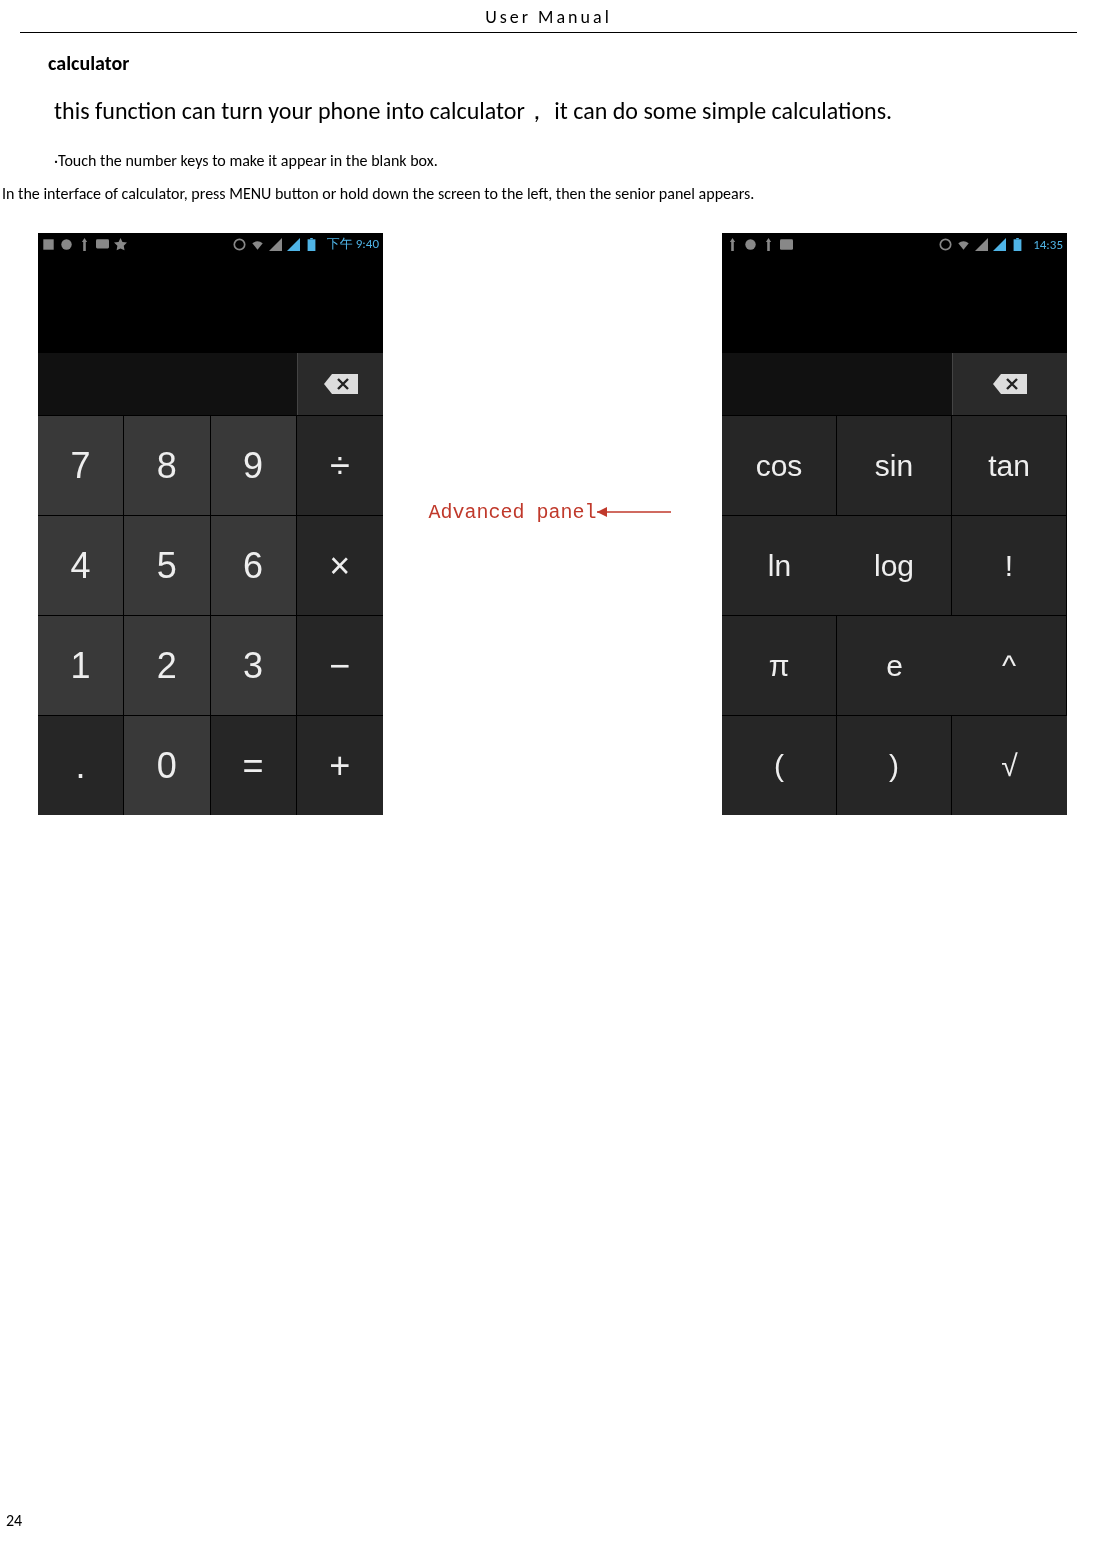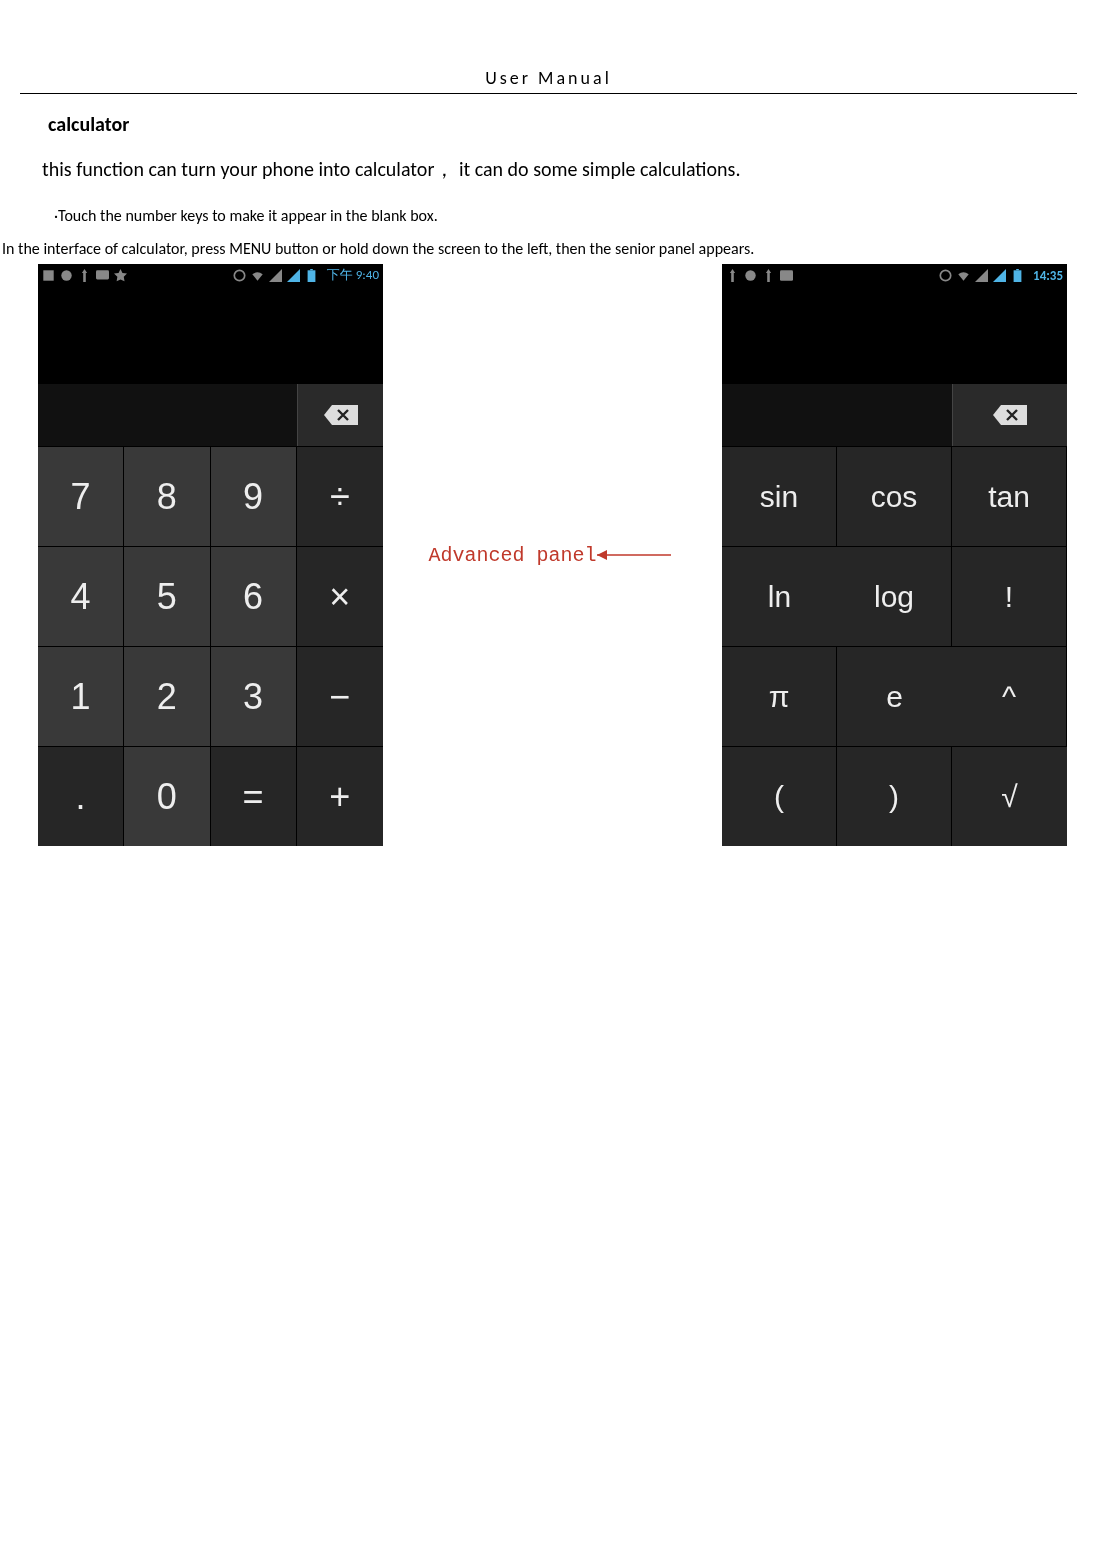--- a/index.html
+++ b/index.html
@@ -12,79 +12,79 @@
     font-size: 19px;
   }
   .page {
     padding: 0 30px;
     position: relative;
     height: 1552px;
   }
   .header-title {
     text-align: center;
     font-size: 18px;
-    padding: 23px 0 4px;
+    padding: 6px 0 4px;
     letter-spacing: 3px;
-    margin-top: 44px;
   }
   .header-rule {
     border: none;
     border-top: 1.5px solid #000;
     margin: 0 -10px 18px;
   }
   .section-num {
     font-family: "Courier New", monospace;
     font-weight: bold;
     font-size: 22px;
     margin: 8px 0 36px 0;
   }
   .sub-heading {
     font-weight: bold;
     font-size: 20px;
     margin: 0 0 18px 18px;
   }
   .body-text {
-    font-size: 20px;
-    margin: 0 0 22px 12px;
+    font-size: 24px;
+    margin: 0 0 22px 24px;
     line-height: 1.5;
   }
   .bullet-line {
     font-size: 16px;
     margin: 0 0 14px 24px;
   }
   .body-full {
     font-size: 16px;
     margin: 0 0 6px -28px;
   }
   .figure-row {
     display: flex;
     align-items: center;
     margin: 0 0 0 8px;
   }
   .phone {
     width: 345px;
     background: #a3a3a3;
     display: flex;
     flex-direction: column;
+    margin-top: 24px;
   }
   .statusbar {
     height: 22px;
     background: #000;
     color: #aaa;
     font-size: 12px;
     display: flex;
     align-items: center;
     justify-content: space-between;
     padding: 0 4px;
   }
   .sb-left, .sb-right { display: flex; gap: 5px; align-items: center; }
   .sb-icon { width: 13px; height: 13px; fill: #888; }
   .sb-icon-b { width: 13px; height: 13px; fill: #4fb4e6; }
   .sb-time1 { color: #4fb4e6; font-size: 13px; margin-left: 4px; }
-  .sb-time2 { color: #4fb4e6; font-size: 13px; margin-left: 4px; font-weight: bold; }
+  .sb-time2 { color: #4fb4e6; font-size: 13px; margin-left: 4px; }
   .black-gap {
     height: 98px;
     background: #000;
   }
   .display-row {
     height: 62px;
     background: #111;
     display: flex;
   }
   .display-field {
@@ -293,22 +293,22 @@
       <div class="display-row">
         <div class="display-field"></div>
         <div class="backspace-cell-2">
           <svg class="bs-icon" viewBox="0 0 34 20">
             <path d="M8 0 L34 0 L34 20 L8 20 L0 10 Z" fill="#ddd"></path>
             <path d="M14 5 L24 15 M24 5 L14 15" stroke="#222" stroke-width="2.4" fill="none"></path>
           </svg>
         </div>
       </div>
       <div class="keypad keypad-adv">
+        <div class="key key-dark key-adv">cos</div>
         <div class="key key-dark key-adv">sin</div>
-        <div class="key key-dark key-adv">cos</div>
         <div class="key key-dark key-adv">tan</div>
         <div class="key key-dark key-adv">ln</div>
         <div class="key key-dark key-adv">log</div>
         <div class="key key-dark key-adv">!</div>
         <div class="key key-dark key-adv">π</div>
         <div class="key key-dark key-adv">e</div>
         <div class="key key-dark key-adv">^</div>
         <div class="key key-dark key-adv">(</div>
         <div class="key key-dark key-adv">)</div>
         <div class="key key-dark key-adv">√</div>

